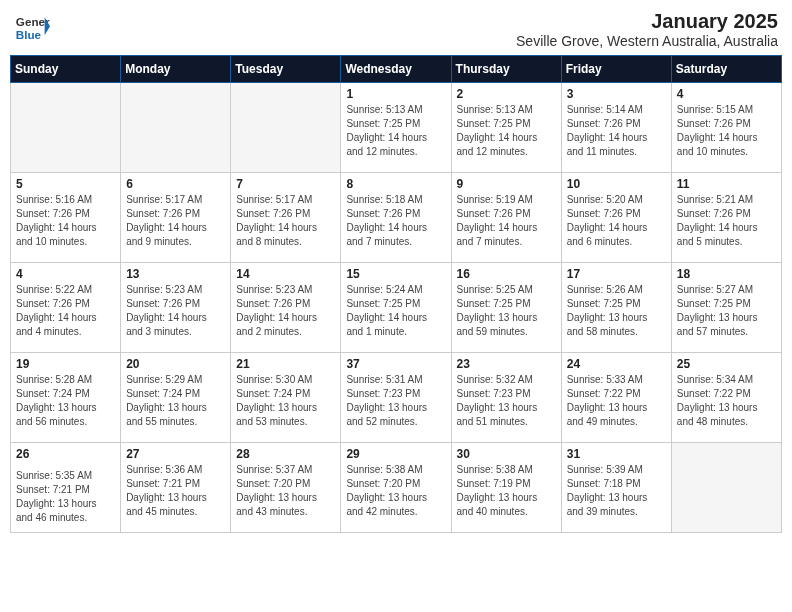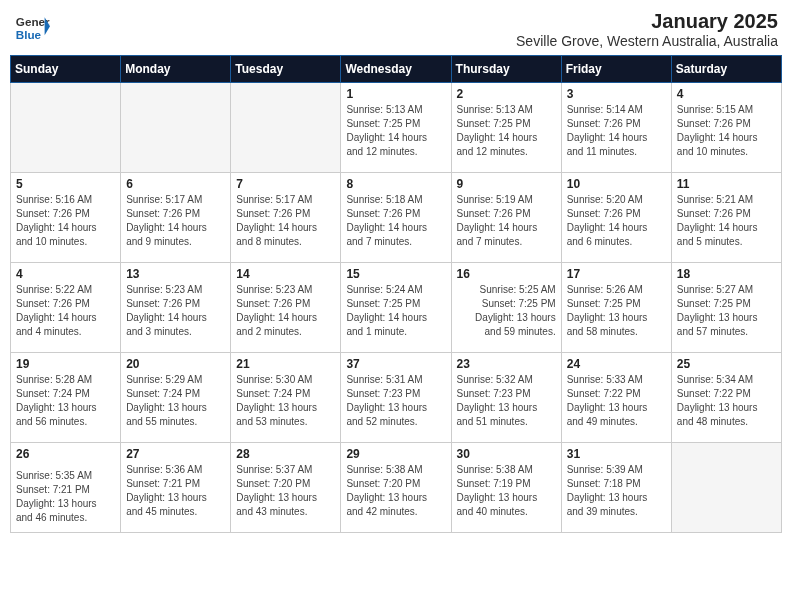--- a/index.html
+++ b/index.html
@@ -220,21 +220,21 @@
         </td>
         <td>
           <span class="day-number">15</span>
           <div class="day-info" style="white-space: pre-line;">Sunrise: 5:24 AM
 Sunset: 7:25 PM
 Daylight: 14 hours
 and 1 minute.</div>
         </td>
         <td>
           <span class="day-number">16</span>
-          <div class="day-info" style="white-space: pre-line; text-align: right;">Sunrise: 5:25 AM
+          <div class="day-info" style="white-space: pre-line;">Sunrise: 5:25 AM
 Sunset: 7:25 PM
 Daylight: 13 hours
 and 59 minutes.</div>
         </td>
         <td>
           <span class="day-number">17</span>
           <div class="day-info" style="white-space: pre-line;">Sunrise: 5:26 AM
 Sunset: 7:25 PM
 Daylight: 13 hours
 and 58 minutes.</div>

